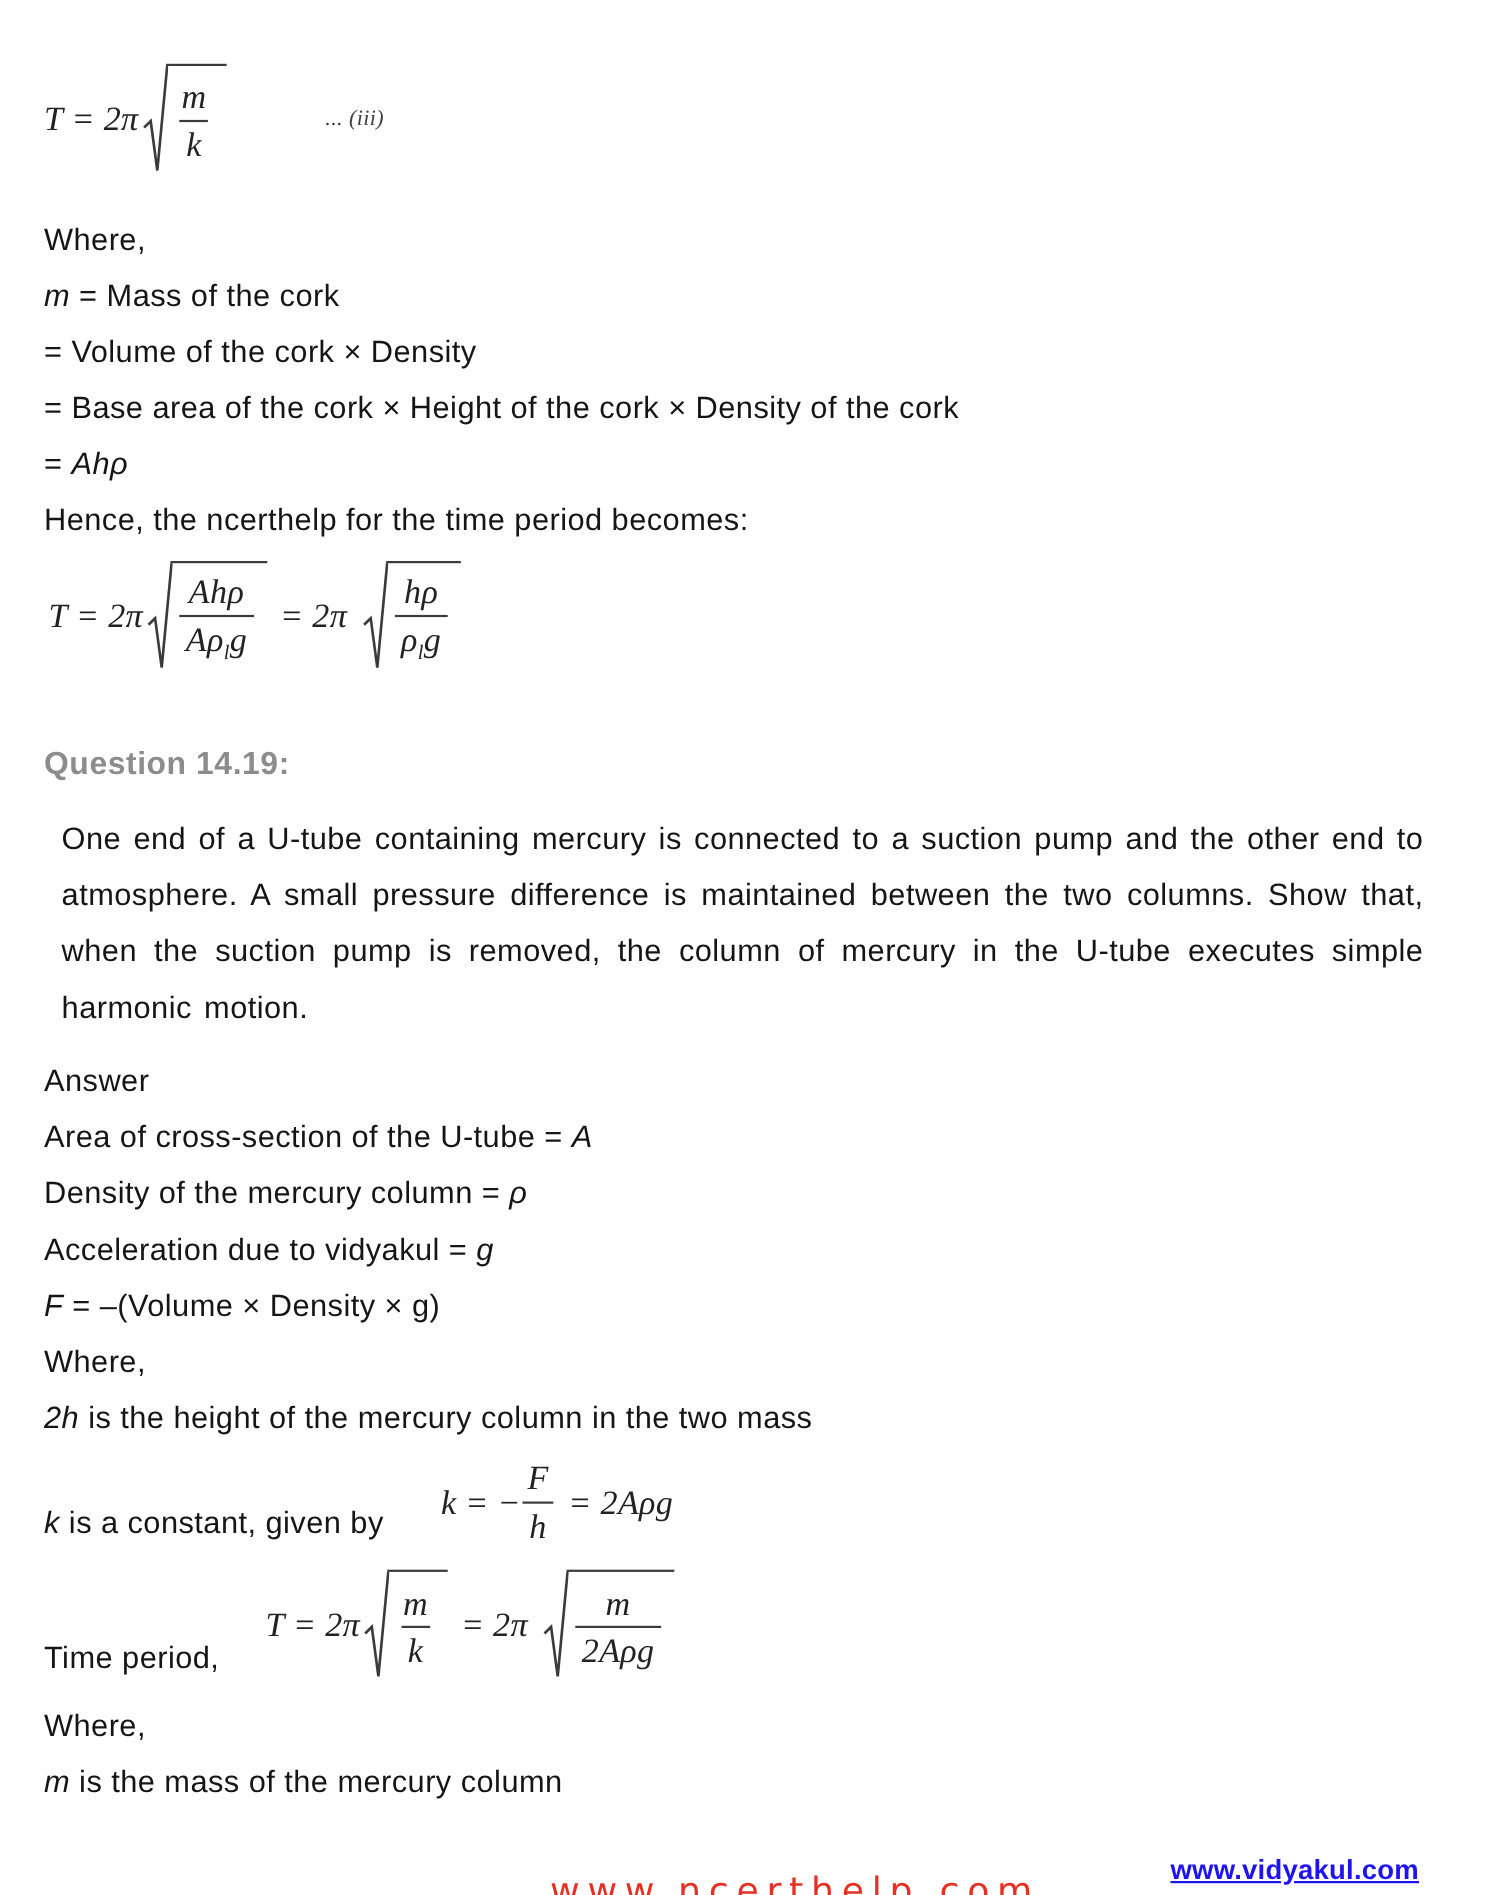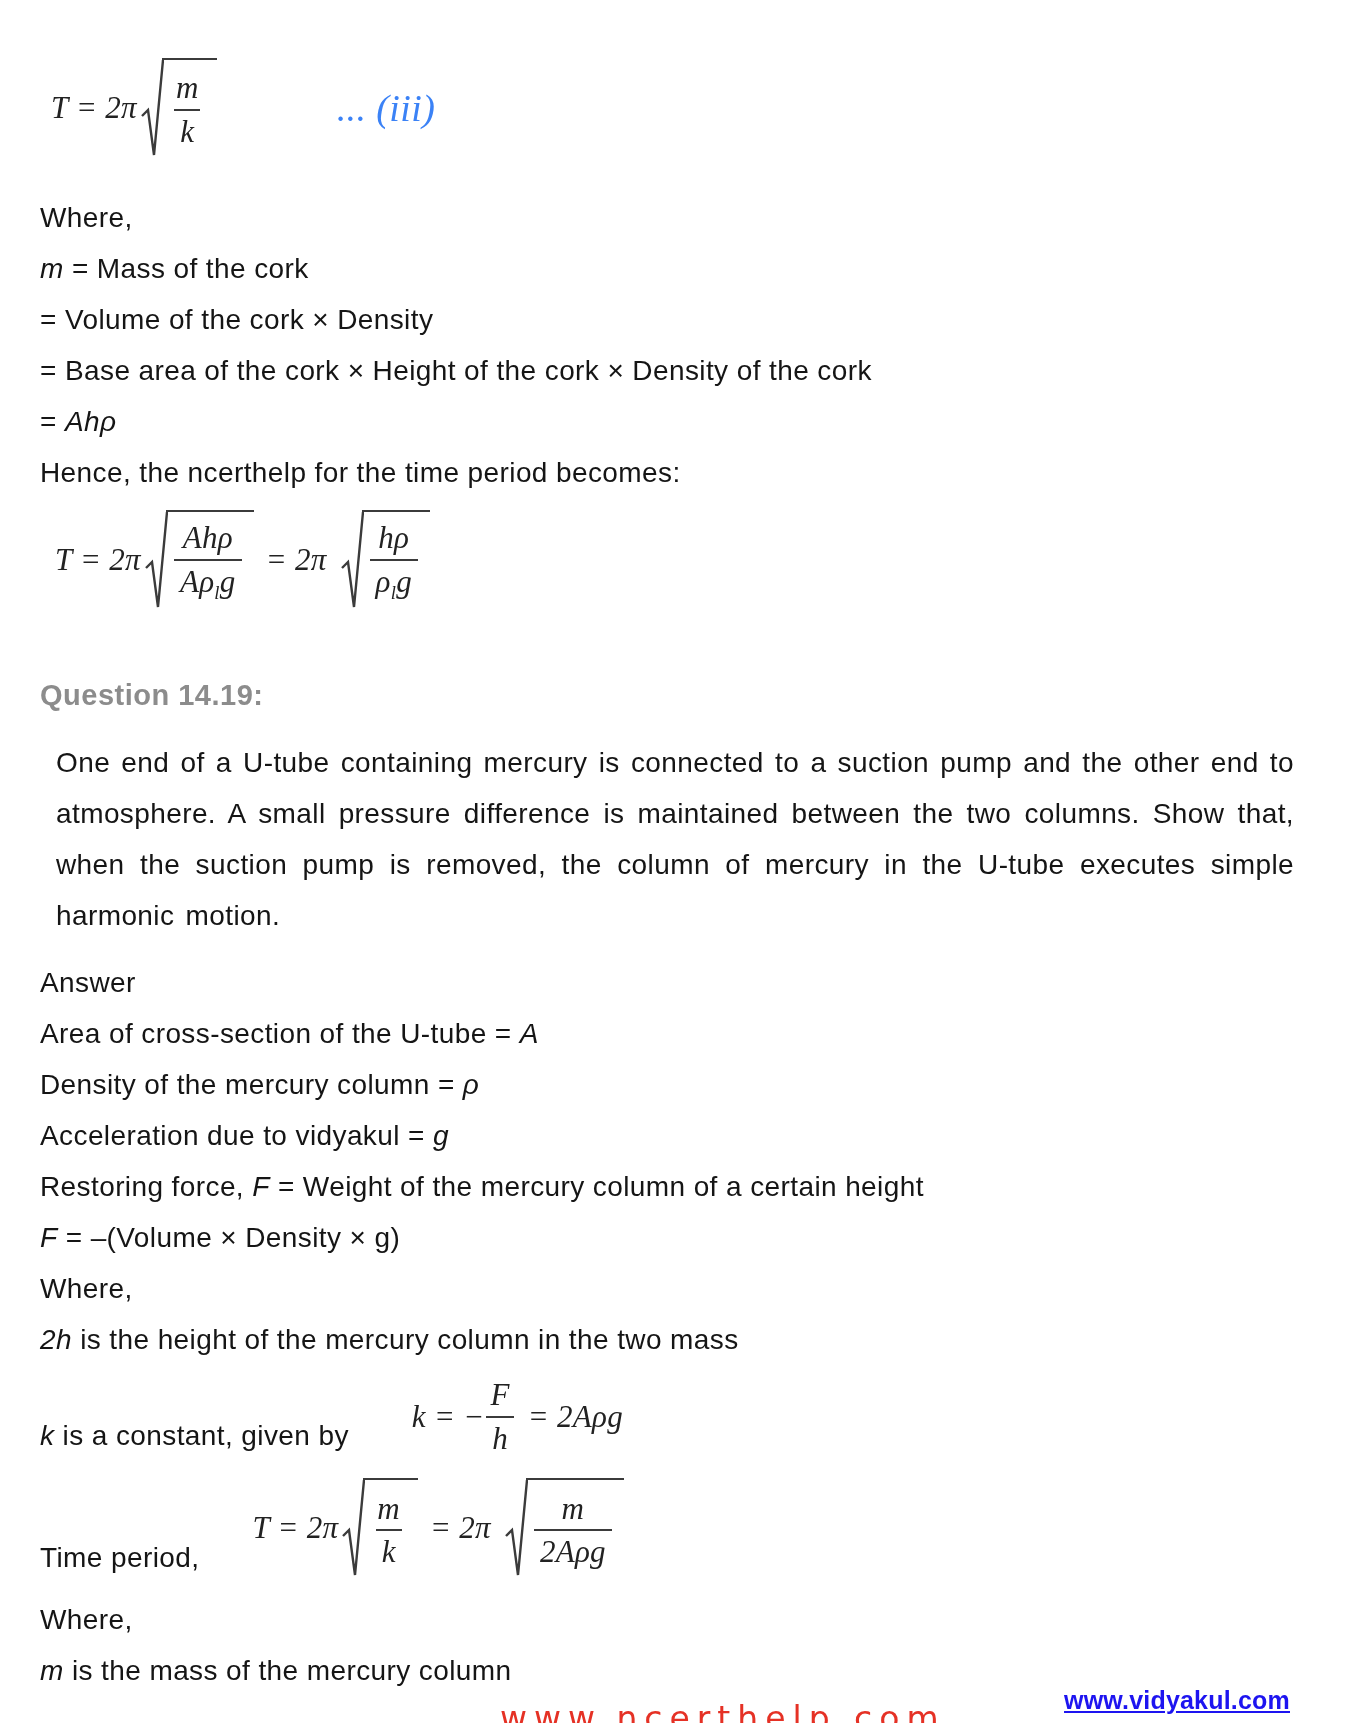--- a/index.html
+++ b/index.html
@@ -38,21 +38,20 @@
   }
   
   .fm {
     display:inline-flex;
     align-items:center;
     font-family:"Liberation Serif", serif;
     font-style:italic;
     font-size:31px;
     color:#222222;
     letter-spacing:0.3px;
-    margin-left:11px;
   }
   .fm .pre, .fm .mid, .fm .post { white-space:pre; }
   .fm .mid { margin:0 10px 0 12px; }
   .fm .post { margin-left:12px;text-align:center; }
   .frac {
     display:inline-flex;
     flex-direction:column;
     align-items:center;
     text-align:center;
     line-height:1.15;
@@ -65,22 +64,22 @@
   .sqrt .rc {
     border-top:2.5px solid #3b3b3b;
     padding:4px 12px 2px 8px;
     display:flex; align-items:center;
     margin-left:-2px;
   }
   .f-row { display:flex; align-items:center; }
   .f1 { margin:30px 0 34px 0; }
   .f1 .eq-label {
     font-family:"Liberation Serif", serif;
-    font-style:italic; font-size:38px; color:#3b82f6;
-    margin-left:120px;
+    font-style:italic; font-size:20px; color:#404040;
+    margin-left:90px;
   }
   .f2 { margin:12px 0 0 4px; }
   .k-row { display:flex; align-items:flex-end; gap:52px; margin-top:12px; }
   .k-row .lead, .tp-row .lead { line-height:40px; white-space:pre; }
   .tp-row { display:flex; align-items:flex-end; gap:42px; margin-top:22px; }
   .where-after { margin-top:16px; }
   
   .site-link {
     position:absolute;
     top:1686px; right:66px;
@@ -160,21 +159,20 @@
     </span>
   </div>
 
   <p class="q-heading">Question 14.19:</p>
   <p class="para">One end of a U-tube containing mercury is connected to a suction pump and the other end to atmosphere. A small pressure difference is maintained between the two columns. Show that, when the suction pump is removed, the column of mercury in the U-tube executes simple harmonic motion.</p>
   <p class="line">Answer</p>
 
   <p class="line"><span>Area of cross-section of the U-tube = </span><span class="v">A</span></p>
   <p class="line"><span>Density of the mercury column = </span><span class="v">ρ</span></p>
   <p class="line"><span>Acceleration due to vidyakul = </span><span class="v">g</span></p>
-  <p class="line"><span>Restoring force, </span><span class="v">F</span><span> = Weight of the mercury column of a certain height</span></p>
   <p class="line"><span class="v">F</span><span> = –(Volume × Density × g)</span></p>
   <p class="line">Where,</p>
   <p class="line"><span class="v">2h</span><span> is the height of the mercury column in the two mass</span></p>
 
   <div class="k-row">
     <span class="lead"><span class="v">k</span><span> is a constant, given by</span></span>
     <span class="fm">
       <span class="pre">k = −</span>
       <span class="frac">
         <span class="num">F</span>

